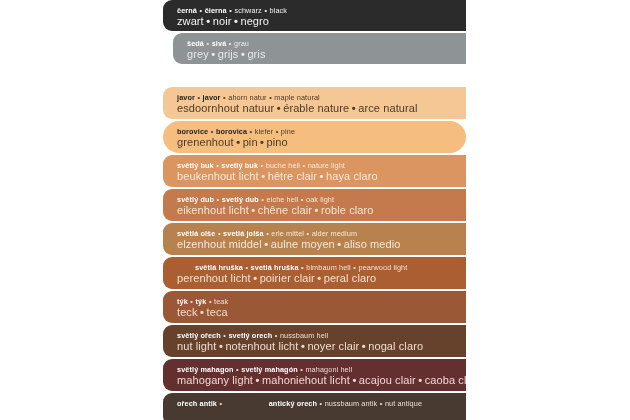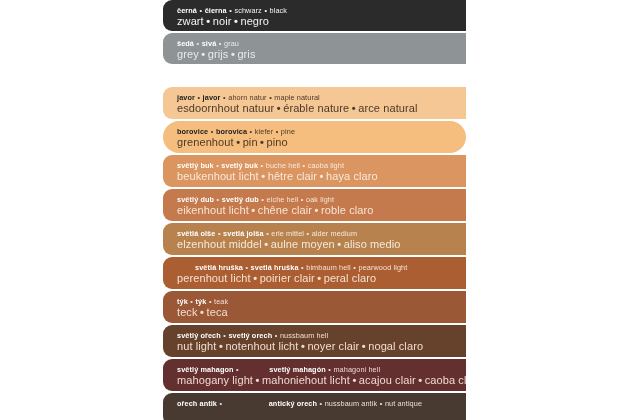--- a/index.html
+++ b/index.html
@@ -63,34 +63,34 @@
 </style>
 </head>
 <body>
 
 <div id="color-chart">
   <div class="swatch-list">
       <div class="swatch-row" style="background: rgb(43, 43, 43); color: rgb(242, 242, 242);">
         <div class="swatch-line primary"><span class="nm" style="color: rgb(255, 255, 255);">černá</span><span class="sep">•</span><span class="nm" style="color: rgb(255, 255, 255);">čierna</span><span class="sep">•</span><span>schwarz</span><span class="sep">•</span><span>black</span></div>
         <div class="swatch-line secondary"><span>zwart</span><span class="sep">•</span><span>noir</span><span class="sep">•</span><span>negro</span></div>
       </div>
-      <div class="swatch-row" style="background: rgb(142, 148, 149); color: rgb(232, 234, 234);">
+      <div class="swatch-row" style="background: rgb(142, 148, 149); color: rgb(232, 234, 234); margin-left: 10px;">
         <div class="swatch-line primary"><span class="nm" style="color: rgb(255, 255, 255);">šedá</span><span class="sep">•</span><span class="nm" style="color: rgb(255, 255, 255);">sivá</span><span class="sep">•</span><span>grau</span></div>
         <div class="swatch-line secondary"><span>grey</span><span class="sep">•</span><span>grijs</span><span class="sep">•</span><span>gris</span></div>
       </div>
       <div class="swatch-row tall" style="background: rgb(245, 199, 148); color: rgb(76, 58, 40); margin-top: 21px;">
         <div class="swatch-line primary"><span class="nm" style="color: rgb(29, 29, 27);">javor</span><span class="sep">•</span><span class="nm" style="color: rgb(29, 29, 27);">javor</span><span class="sep">•</span><span>ahorn natur</span><span class="sep">•</span><span>maple natural</span></div>
         <div class="swatch-line secondary"><span>esdoornhout natuur</span><span class="sep">•</span><span>érable nature</span><span class="sep">•</span><span>arce natural</span></div>
       </div>
       <div class="swatch-row tall" style="background: rgb(245, 190, 126); color: rgb(76, 58, 40); border-radius: 16px;">
         <div class="swatch-line primary"><span class="nm" style="color: rgb(29, 29, 27);">borovice</span><span class="sep">•</span><span class="nm" style="color: rgb(29, 29, 27);">borovica</span><span class="sep">•</span><span>kiefer</span><span class="sep">•</span><span>pine</span></div>
         <div class="swatch-line secondary"><span>grenenhout</span><span class="sep">•</span><span>pin</span><span class="sep">•</span><span>pino</span></div>
       </div>
       <div class="swatch-row tall" style="background: rgb(219, 149, 96); color: rgb(247, 233, 220);">
-        <div class="swatch-line primary"><span class="nm" style="color: rgb(255, 255, 255);">světlý buk</span><span class="sep">•</span><span class="nm" style="color: rgb(255, 255, 255);">svetlý buk</span><span class="sep">•</span><span>buche hell</span><span class="sep">•</span><span>caoba light</span></div>
+        <div class="swatch-line primary"><span class="nm" style="color: rgb(255, 255, 255);">světlý buk</span><span class="sep">•</span><span class="nm" style="color: rgb(255, 255, 255);">svetlý buk</span><span class="sep">•</span><span>buche hell</span><span class="sep">•</span><span>nature light</span></div>
         <div class="swatch-line secondary"><span>beukenhout licht</span><span class="sep">•</span><span>hêtre clair</span><span class="sep">•</span><span>haya claro</span></div>
       </div>
       <div class="swatch-row tall" style="background: rgb(196, 122, 76); color: rgb(247, 229, 214);">
         <div class="swatch-line primary"><span class="nm" style="color: rgb(255, 255, 255);">světlý dub</span><span class="sep">•</span><span class="nm" style="color: rgb(255, 255, 255);">svetlý dub</span><span class="sep">•</span><span>eiche hell</span><span class="sep">•</span><span>oak light</span></div>
         <div class="swatch-line secondary"><span>eikenhout licht</span><span class="sep">•</span><span>chêne clair</span><span class="sep">•</span><span>roble claro</span></div>
       </div>
       <div class="swatch-row tall" style="background: rgb(184, 130, 79); color: rgb(246, 232, 216);">
         <div class="swatch-line primary"><span class="nm" style="color: rgb(255, 255, 255);">světlá olše</span><span class="sep">•</span><span class="nm" style="color: rgb(255, 255, 255);">svetlá jolša</span><span class="sep">•</span><span>erle mittel</span><span class="sep">•</span><span>alder medium</span></div>
         <div class="swatch-line secondary"><span>elzenhout middel</span><span class="sep">•</span><span>aulne moyen</span><span class="sep">•</span><span>aliso medio</span></div>
       </div>
@@ -100,20 +100,20 @@
       </div>
       <div class="swatch-row tall" style="background: rgb(154, 88, 54); color: rgb(244, 222, 208);">
         <div class="swatch-line primary"><span class="nm" style="color: rgb(255, 255, 255);">týk</span><span class="sep">•</span><span class="nm" style="color: rgb(255, 255, 255);">týk</span><span class="sep">•</span><span>teak</span></div>
         <div class="swatch-line secondary"><span>teck</span><span class="sep">•</span><span>teca</span></div>
       </div>
       <div class="swatch-row tall" style="background: rgb(102, 66, 44); color: rgb(240, 221, 208);">
         <div class="swatch-line primary"><span class="nm" style="color: rgb(255, 255, 255);">světlý ořech</span><span class="sep">•</span><span class="nm" style="color: rgb(255, 255, 255);">svetlý orech</span><span class="sep">•</span><span>nussbaum hell</span></div>
         <div class="swatch-line secondary"><span>nut light</span><span class="sep">•</span><span>notenhout licht</span><span class="sep">•</span><span>noyer clair</span><span class="sep">•</span><span>nogal claro</span></div>
       </div>
       <div class="swatch-row tall" style="background: rgb(99, 48, 47); color: rgb(239, 217, 212);">
-        <div class="swatch-line primary"><span class="nm" style="color: rgb(255, 255, 255);">světlý mahagon</span><span class="sep">•</span><span class="nm" style="color: rgb(255, 255, 255); margin-left: 28px;">svetlý mahagón</span><span class="sep">•</span><span>mahagoni hell</span></div>
+        <div class="swatch-line primary"><span class="nm" style="color: rgb(255, 255, 255);">světlý mahagon</span><span class="sep">•</span><span class="nm" style="color: rgb(255, 255, 255);">svetlý mahagón</span><span class="sep">•</span><span>mahagoni hell</span></div>
         <div class="swatch-line secondary"><span>mahogany light</span><span class="sep">•</span><span>mahoniehout licht</span><span class="sep">•</span><span>acajou clair</span><span class="sep">•</span><span>caoba claro</span></div>
       </div>
       <div class="swatch-row tall" style="background: rgb(73, 58, 49); color: rgb(235, 220, 210);">
         <div class="swatch-line primary"><span class="nm" style="color: rgb(255, 255, 255);">ořech antik</span><span class="sep">•</span><span class="nm" style="color: rgb(255, 255, 255); padding-left: 44px;">antický orech</span><span class="sep">•</span><span>nussbaum antik</span><span class="sep">•</span><span>nut antique</span></div>
       </div>
     </div>
 </div>
 
 </body></html>

